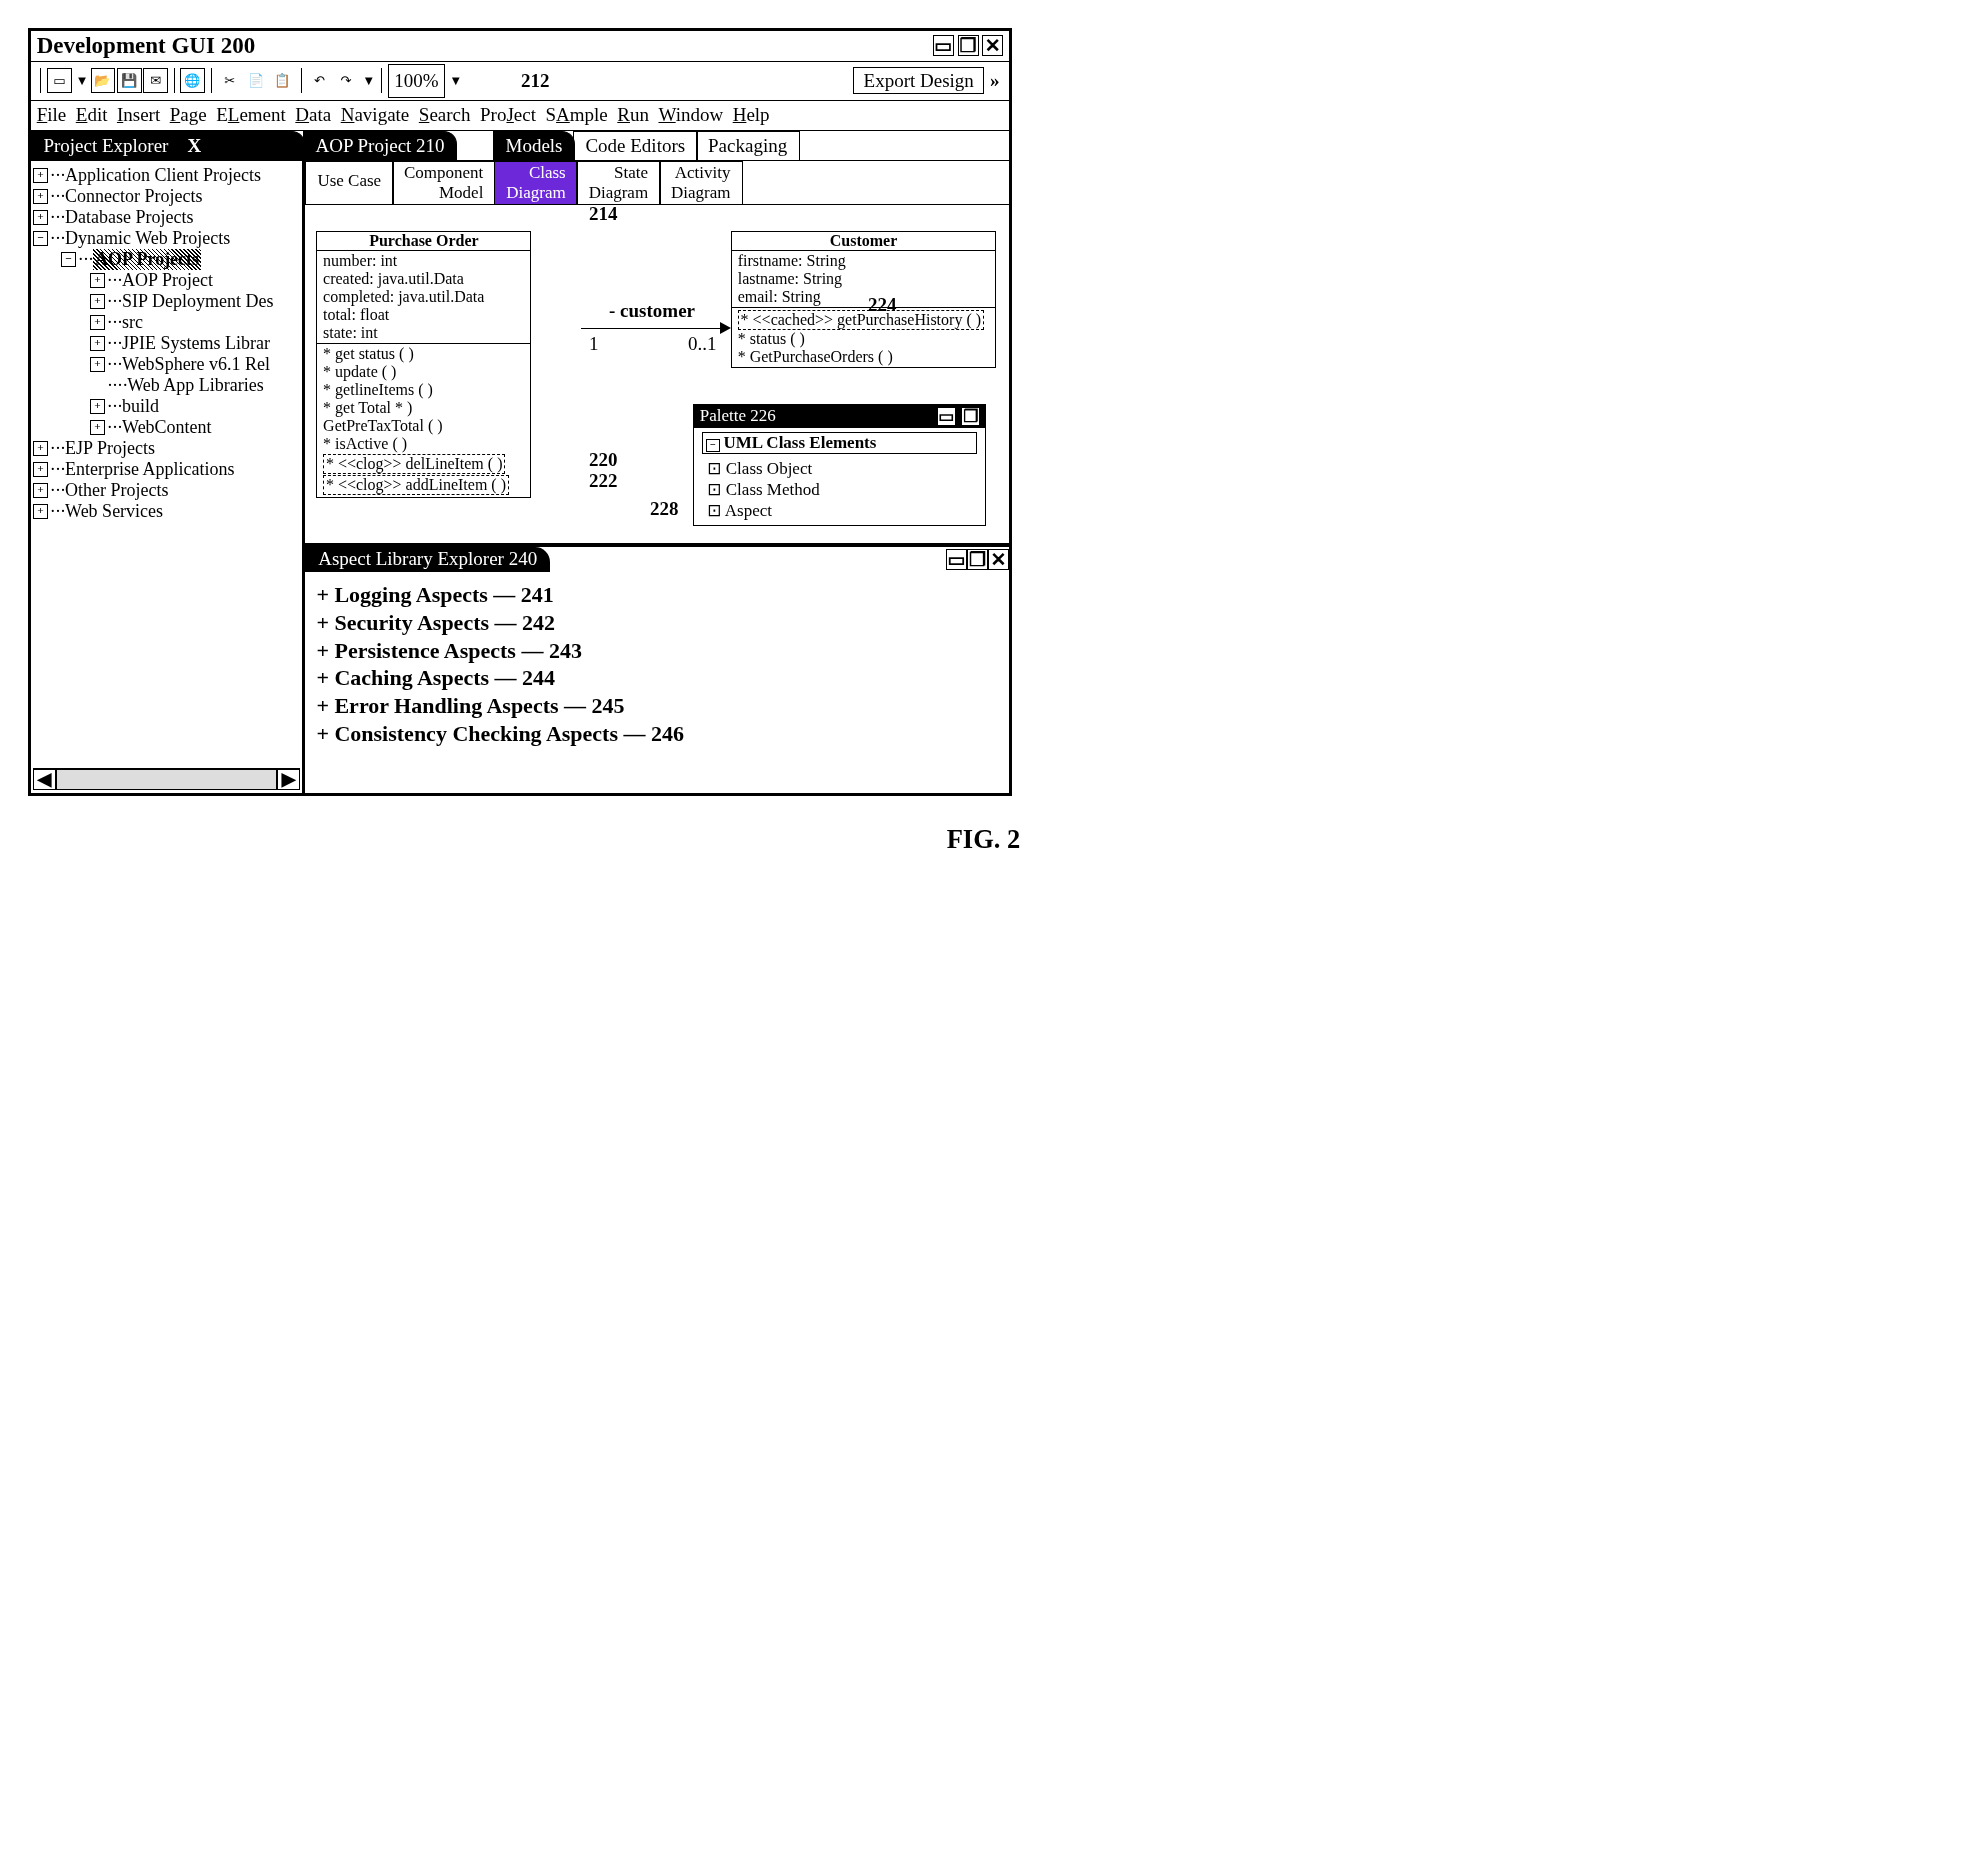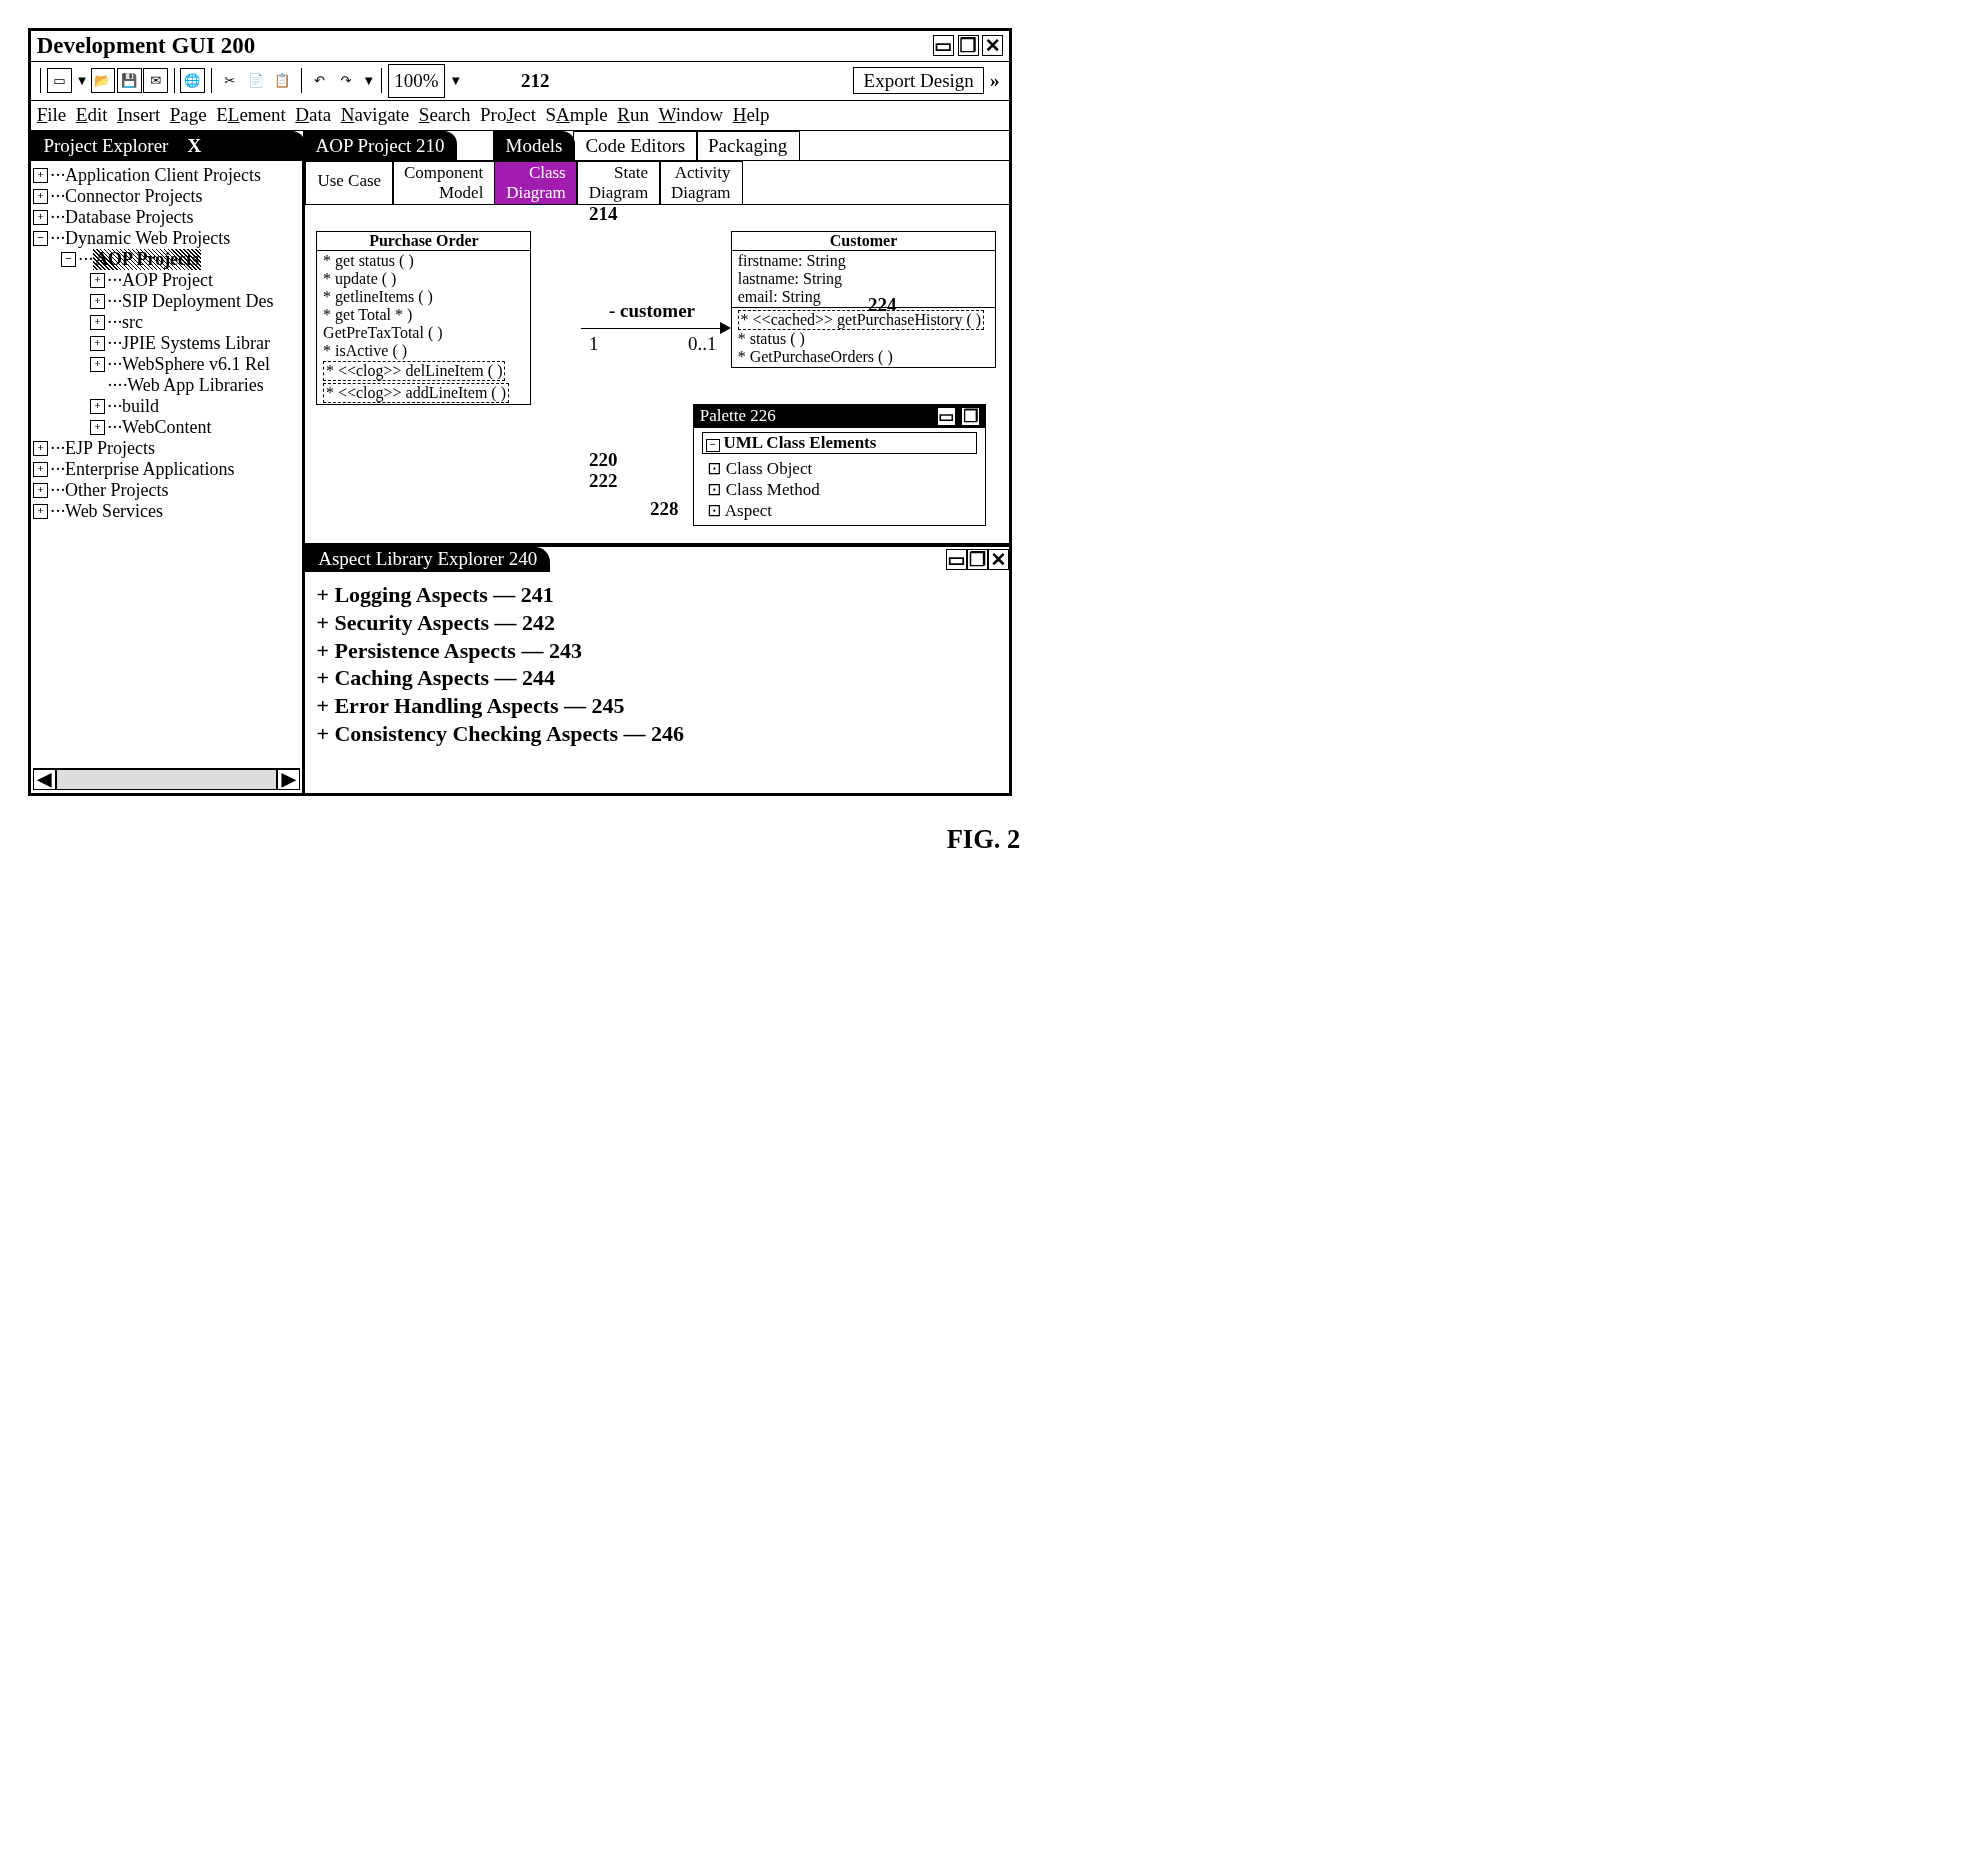--- a/index.html
+++ b/index.html
@@ -25,21 +25,21 @@
   .sidebar { width: 274px; border-right: 3.8px solid #000; padding: 3.8px 1.9px; font-size:18px; }
   .tree-node { display:flex; align-items:center; white-space:nowrap; overflow:hidden; }
   .tree-node.l1 { padding-left: 28px; }
   .tree-node.l2 { padding-left: 57px; }
   .expander { width:15px; height:15px; border:1.9px solid #000; display:inline-flex; align-items:center; justify-content:center; font-size:11.4px; margin-right:1.9px; font-weight:bold; line-height:1; }
   .dots { letter-spacing:-0.9px; }
   .sel-node { background: repeating-linear-gradient(45deg,#000,#000 0.9px,#fff 0.9px,#fff 2.8px); font-weight:bold; padding:0 1.9px; }
   .content { flex:1; display:flex; flex-direction:column; }
   .sub-tabs { display:flex; border-bottom:1.9px solid #000; }
   .sub-tab { padding: 0.9px 11.4px; border:1.9px solid #000; border-bottom:none; margin-right:-1.9px; font-size:17px; text-align:right; }
-  .sub-tab.dark { background:#a21caf; color:#fff; }
+  .sub-tab.dark { background:#6d28d9; color:#fff; }
   .canvas { position:relative; min-height: 341px; padding: 11.4px; border-bottom:3.8px solid #000; }
   .uml-box { position:absolute; border:1.9px solid #000; background:#fff; font-size:16px; }
   .uml-title { text-align:center; font-weight:bold; border-bottom:1.9px solid #000; padding:0 7.6px; }
   .uml-section { border-bottom:1.9px solid #000; padding: 0.9px 5.7px; }
   .uml-section:last-child { border-bottom:none; }
   .uml-line { white-space:nowrap; }
   .aspect-op { border:0.9px dashed #000; display:inline-block; padding:0 1.9px; margin:0.9px 0; }
   .assoc-line { position:absolute; border-top:1.9px solid #000; }
   .palette { position:absolute; border:1.9px solid #000; background:#fff; font-size:17px; }
   .palette-title { background:#000; color:#fff; display:flex; align-items:center; padding:1.9px 5.7px; gap:7.6px; }
@@ -238,20 +238,27 @@
         <div class="sub-tab">State<br>Diagram</div>
         <div class="sub-tab">Activity<br>Diagram</div>
       </div>
 
       <div class="canvas">
         <span class="annot" style="top:-1.9px; left:284px;">214</span>
 
         <div class="uml-box" style="left:11.4px; top:26.5px; width:215px;">
           <div class="uml-title">Purchase Order</div>
           <div class="uml-section">
+            <div class="uml-line">number: int</div>
+            <div class="uml-line">created: java.util.Data</div>
+            <div class="uml-line">completed: java.util.Data</div>
+            <div class="uml-line">total: float</div>
+            <div class="uml-line">state: int</div>
+          </div>
+          <div class="uml-section">
             <div class="uml-line">* get status ( )</div>
             <div class="uml-line">* update ( )</div>
             <div class="uml-line">* getlineItems ( )</div>
             <div class="uml-line">* get Total * )</div>
             <div class="uml-line">GetPreTaxTotal ( )</div>
             <div class="uml-line">* isActive ( )</div>
             <div><span class="aspect-op">* &lt;&lt;clog&gt;&gt; delLineItem ( )</span></div>
             <div><span class="aspect-op">* &lt;&lt;clog&gt;&gt; addLineItem ( )</span></div>
           </div>
         </div>

